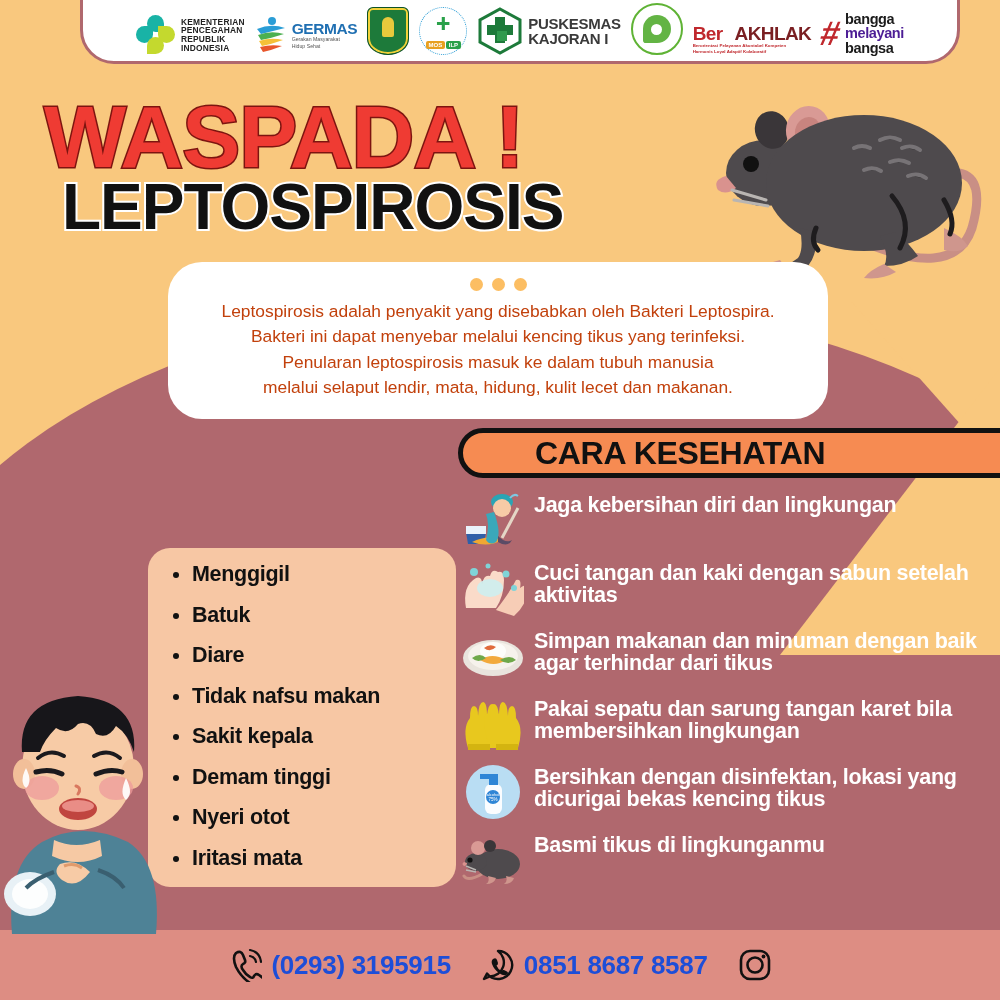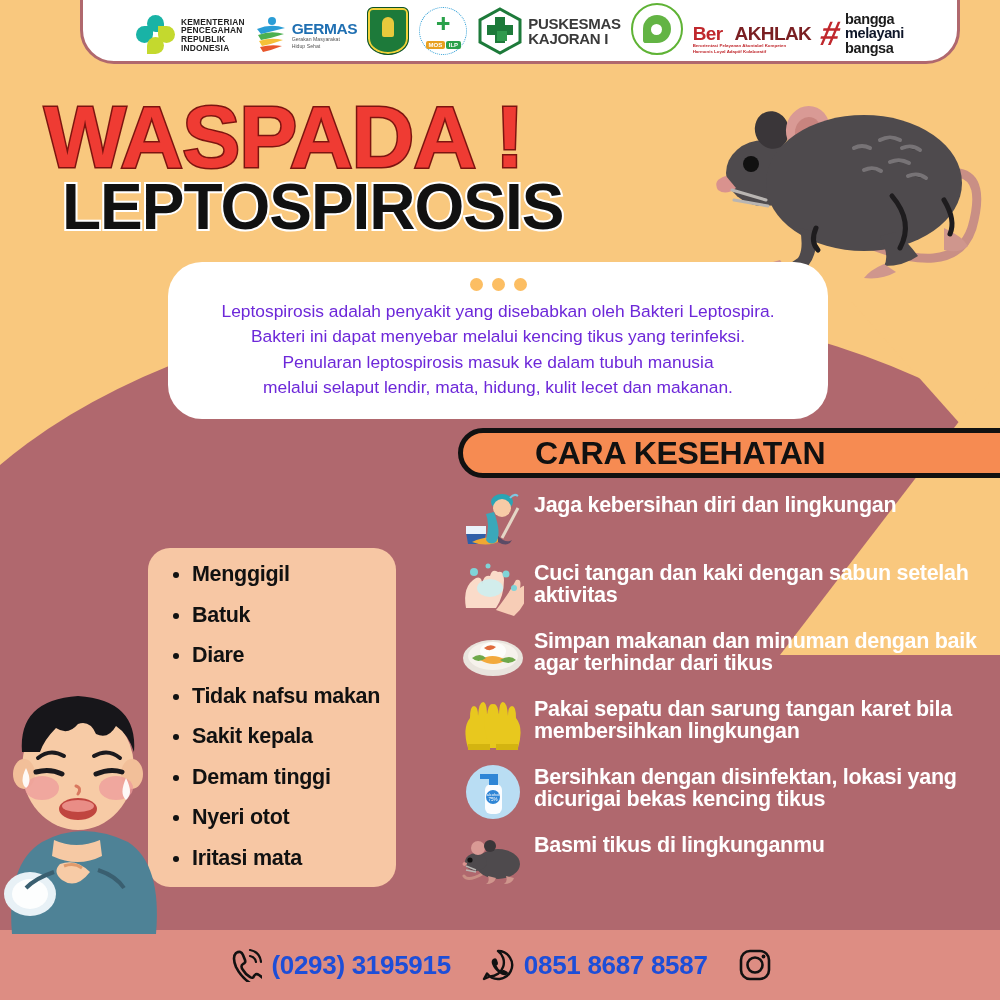--- a/index.html
+++ b/index.html
@@ -97,21 +97,21 @@
     background:#fff;border-radius:50%;}
 
   
   .berakhlak-w{font-size:19px;font-weight:bold;color:#c0282d;letter-spacing:-.6px;line-height:1;}
   .berakhlak-w .b-dark{color:#7a1f22;margin-left:12px;}
   .berakhlak-sub{font-size:4.4px;color:#c0282d;line-height:1.35;font-weight:bold;}
 
   
   .hashmark{font-size:34px;font-weight:bold;color:#c0282d;transform:skewX(-12deg);line-height:.8;}
   .bm-txt{line-height:1.0;font-weight:bold;font-size:14.5px;letter-spacing:-.4px;}
-  .bm1{color:#1b1b1b;}.bm2{color:#0f172a;}.bm3{color:#1b1b1b;}
+  .bm1{color:#1b1b1b;}.bm2{color:#4c1d95;}.bm3{color:#1b1b1b;}
 
   
   .title-wrap{position:absolute;left:44px;top:96px;z-index:5;}
   .waspada{
     font-size:87px;font-weight:bold;color:#ef3b33;letter-spacing:-1px;
     line-height:.95;margin:0;
     -webkit-text-stroke:3px #7d1410;
     paint-order:stroke fill;
   }
   .lepto{
@@ -126,39 +126,39 @@
 
   
   .info-card{
     position:absolute;left:168px;top:262px;width:660px;
     background:#fff;border-radius:34px;
     padding:16px 22px 18px;box-sizing:border-box;
     z-index:5;text-align:center;
   }
   .dots{display:flex;gap:9px;justify-content:center;margin-bottom:8px;}
   .dots i{width:13px;height:13px;border-radius:50%;background:#fcbe63;display:block;}
-  .info-text{font-size:17.4px;color:#6d28d9;line-height:1.46;}
+  .info-text{font-size:17.4px;color:#c2410c;line-height:1.46;}
 
   
   .gejala-bubble{
     position:absolute;left:150px;top:438px;width:280px;z-index:6;
     background:#f68b52;border:5px solid #111;border-radius:16px;
     padding:8px 14px 10px;box-sizing:border-box;
   }
   .gejala-bubble h2{margin:0;font-size:31px;line-height:1.0;font-weight:bold;color:#111;letter-spacing:-.5px;}
   .gejala-tail{
     position:absolute;left:6px;bottom:-26px;width:38px;height:30px;
     background:#f68b52;border:5px solid #111;border-top:none;
     border-radius:0 0 8px 0;transform:skewX(18deg);
     clip-path:polygon(0 0,100% 0,100% 100%,0 62%);
   }
 
   
   .symptoms{
-    position:absolute;left:148px;top:548px;width:248px;
+    position:absolute;left:148px;top:548px;width:308px;
     background:#f7c7a4;border-radius:22px;
     padding:16px 10px 18px 18px;box-sizing:border-box;z-index:5;
   }
   .symptoms ul{margin:0;padding:0 0 0 26px;list-style:disc;}
   .symptoms li{font-size:21.5px;font-weight:bold;color:#111;line-height:1;margin-bottom:19px;letter-spacing:-.3px;}
   .symptoms li:last-child{margin-bottom:0;}
 
   
   .boy{position:absolute;left:-6px;top:676px;width:175px;height:258px;z-index:5;}
 

